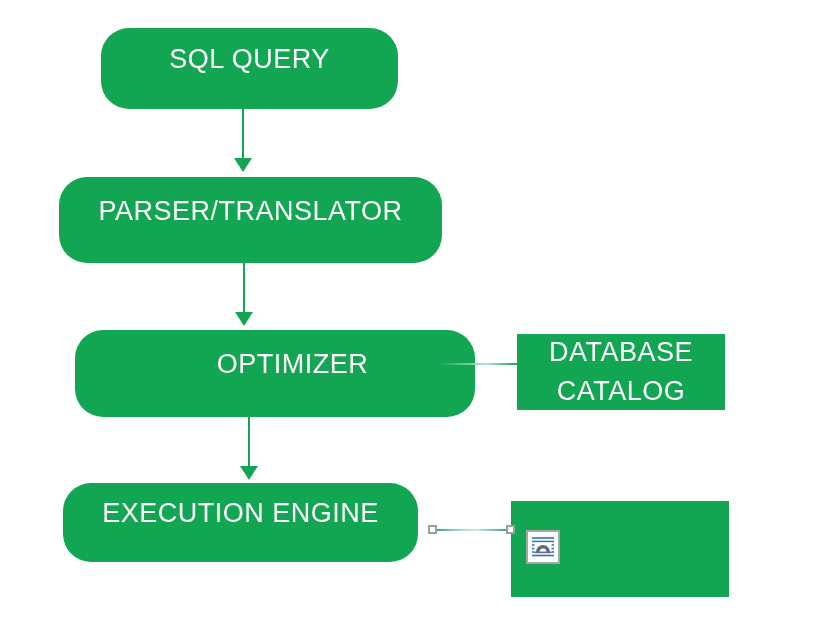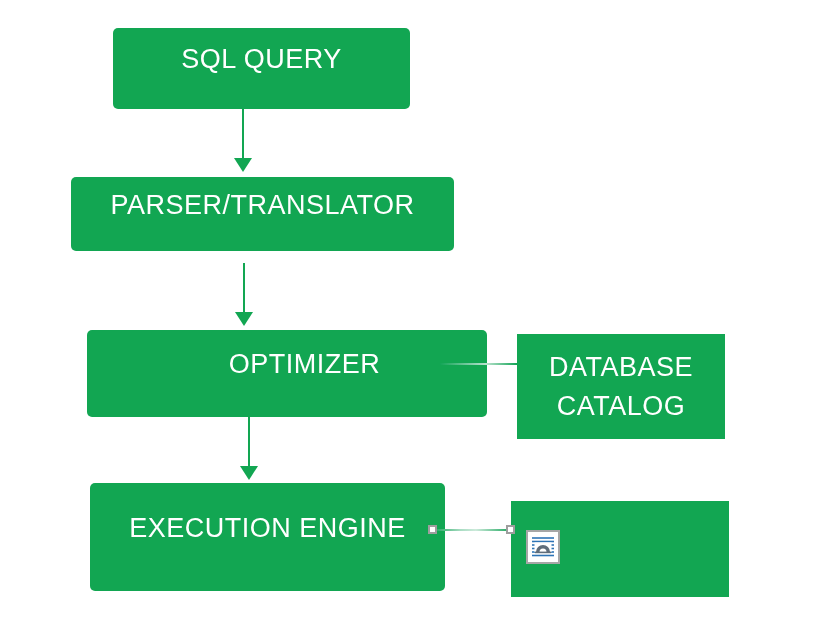--- a/index.html
+++ b/index.html
@@ -1,28 +1,28 @@
 <!DOCTYPE html>
 <html><head>
 <meta charset="utf-8">
 <style>
   html,body{margin:0;padding:0;background:#ffffff;}
   body{font-family:"Liberation Sans",sans-serif;}
   .canvas{position:relative;width:822px;height:620px;background:#ffffff;overflow:hidden;}
 
   
   .node{position:absolute;background:#12a652;display:flex;align-items:center;justify-content:center;}
-  .rounded{border-radius:5px;margin-left:12px;}
+  .rounded{border-radius:28px;}
   .nlabel{color:#ffffff;font-size:27px;letter-spacing:0.5px;white-space:nowrap;transform:translateY(-9px);}
   .n-sql{left:101px;top:28px;width:297px;height:81px;}
-  .n-parser{left:59px;top:177px;width:383px;height:74px;}
+  .n-parser{left:59px;top:177px;width:383px;height:86px;}
   .n-optimizer{left:75px;top:330px;width:365px;height:87px;padding-left:35px;}
-  .n-catalog{left:517px;top:334px;width:208px;height:105px;}
+  .n-catalog{left:517px;top:334px;width:208px;height:76px;}
   .n-catalog .nlabel{white-space:normal;text-align:center;line-height:39px;transform:none;width:180px;}
-  .n-exec{left:78px;top:483px;width:355px;height:108px;text-align:right;}
+  .n-exec{left:63px;top:483px;width:355px;height:79px;text-align:right;}
   .n-data{left:511px;top:501px;width:218px;height:96px;}
   .n-data .nlabel{transform:translateY(-12px);}
 
   
   .arrow{position:absolute;width:18px;}
   .a1{left:234px;top:109px;height:63px;}
   .a2{left:235px;top:263px;height:63px;}
   .a3{left:240px;top:417px;height:63px;}
   .stem{position:absolute;left:8px;top:0;width:2px;background:#12a652;}
   .arrow .stem{height:50px;}

